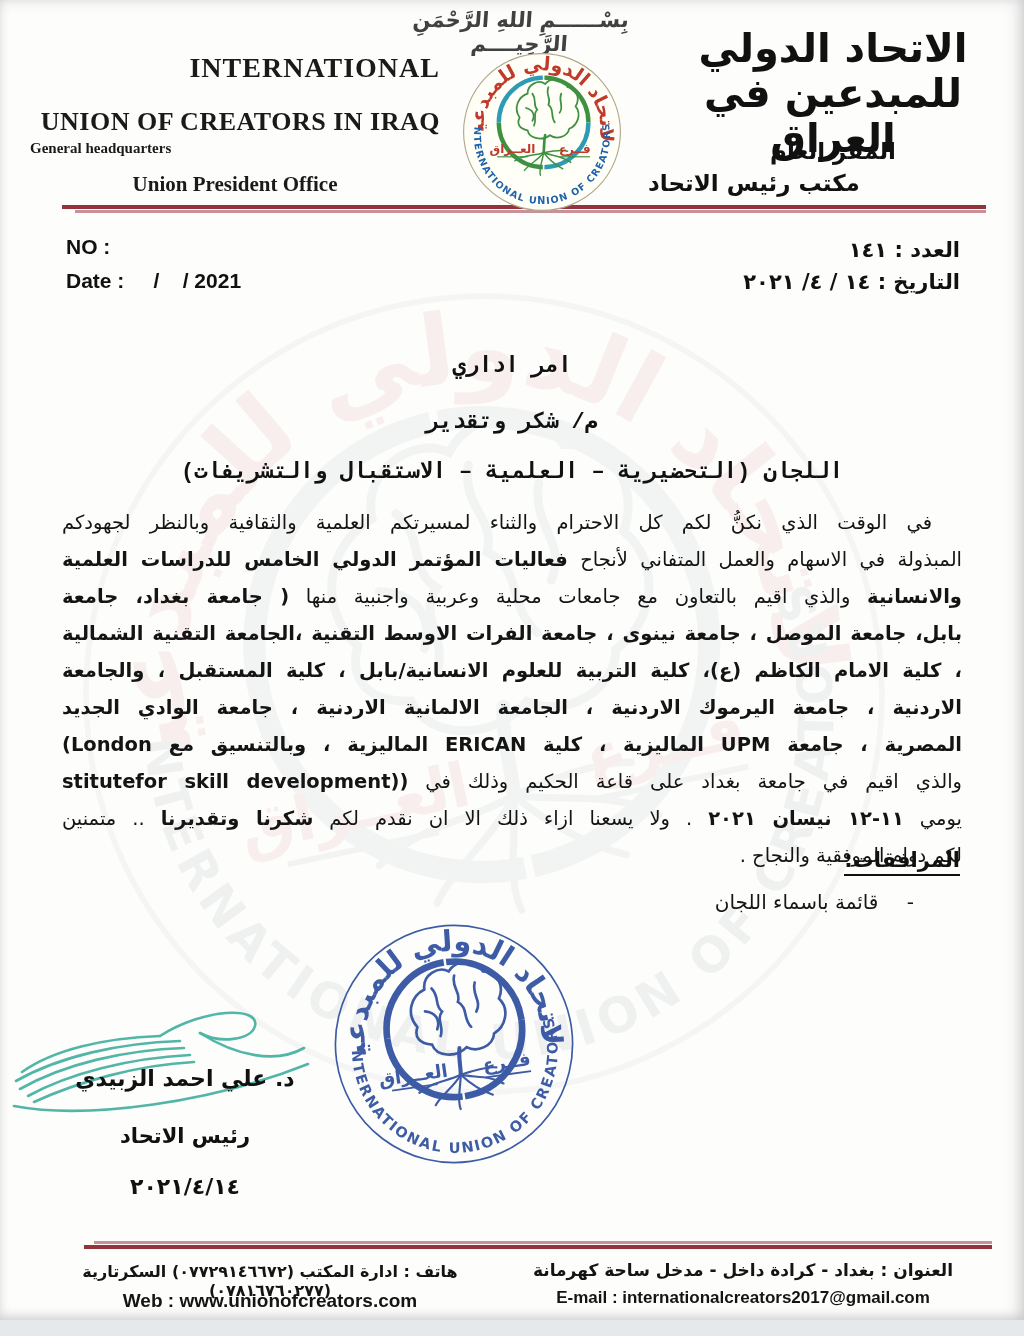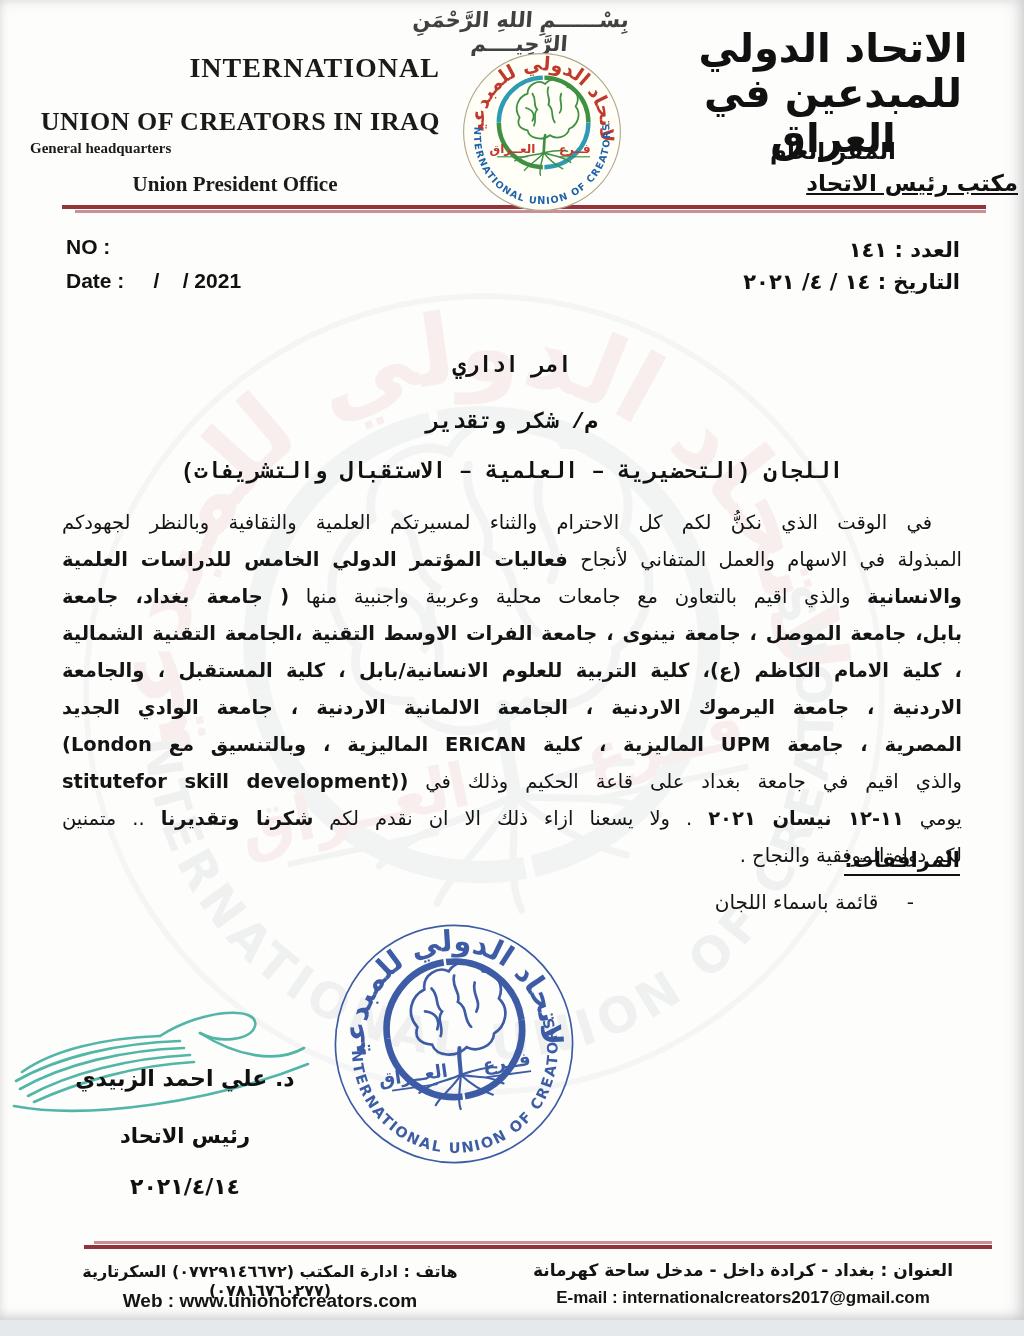--- a/index.html
+++ b/index.html
@@ -18,21 +18,21 @@
   .bismillah { left:370px; top:8px; width:300px; text-align:center; font-size:21px;
     font-weight:bold; color:#2d2d2d; transform:skewX(-4deg); opacity:.9; }
   .org-en { left:30px; top:52px; width:410px; text-align:right; color:#1a1a1a; }
   .org-en .l1 { font-size:28px; font-weight:bold; letter-spacing:1px; }
   .org-en .l2 { font-size:26px; font-weight:bold; letter-spacing:.5px;margin-top:23px; }
   .hq-en { left:30px; top:140px; width:410px; text-align:left; font-size:15px; font-weight:bold; color:#1a1a1a; }
   .office-en { left:30px; top:172px; width:410px; text-align:center; font-size:21px; font-weight:bold; color:#1a1a1a; }
   .org-ar { left:648px; top:26px; width:370px; text-align:center; font-size:40px; font-weight:bold;
     color:#111; line-height:1.12; letter-spacing:-1px; }
   .hq-ar { left:648px; top:138px; width:370px; text-align:center; font-size:23px; font-weight:bold; color:#111; }
-  .office-ar { left:648px; top:170px; width:370px; text-align:right; font-size:23px; font-weight:bold; color:#111;text-decoration:underline; }
+  .office-ar { left:648px; top:170px; width:370px; text-align:left; font-size:23px; font-weight:bold; color:#111; }
 
   .logo-main { left:462px; top:52px; width:160px; height:160px; z-index:5; }
   .logo-stamp { left:333px; top:923px; width:242px; height:242px; transform:rotate(-8deg); opacity:.92; z-index:4; }
   .logo-watermark { left:78px; top:288px; width:812px; height:812px; transform:rotate(-12deg); opacity:.16; z-index:0; }
 
   .rule { height:9px; }
   .rule .d { height:4px; }
   .rule .l { height:3px; margin-top:1px; }
   .rule-top { left:62px; top:205px; width:924px; }
   .rule-top .l { margin-left:13px; }

